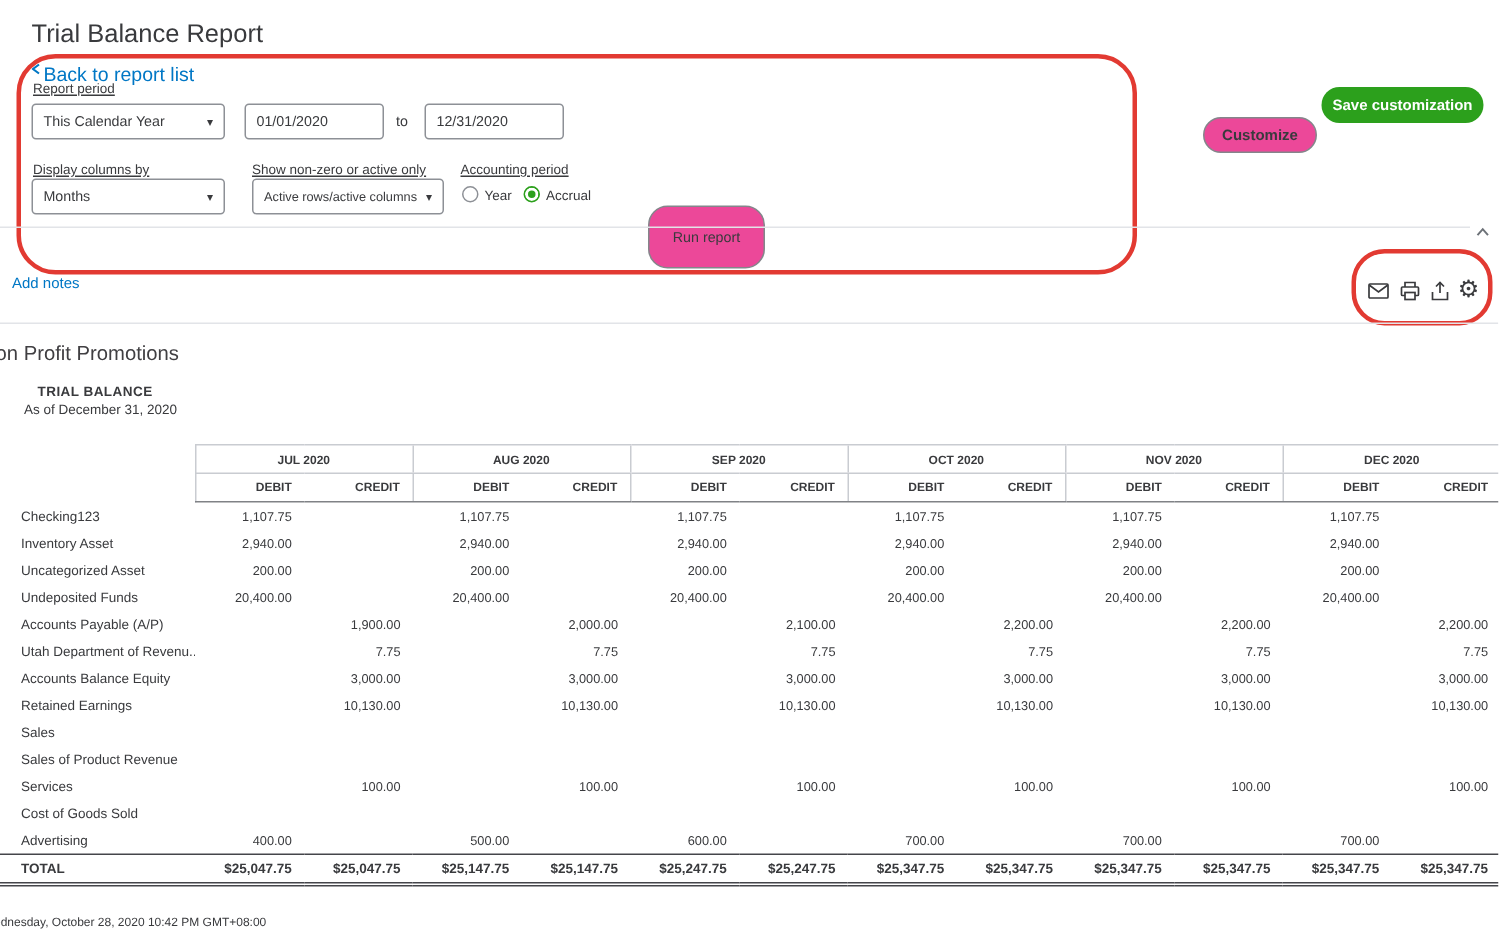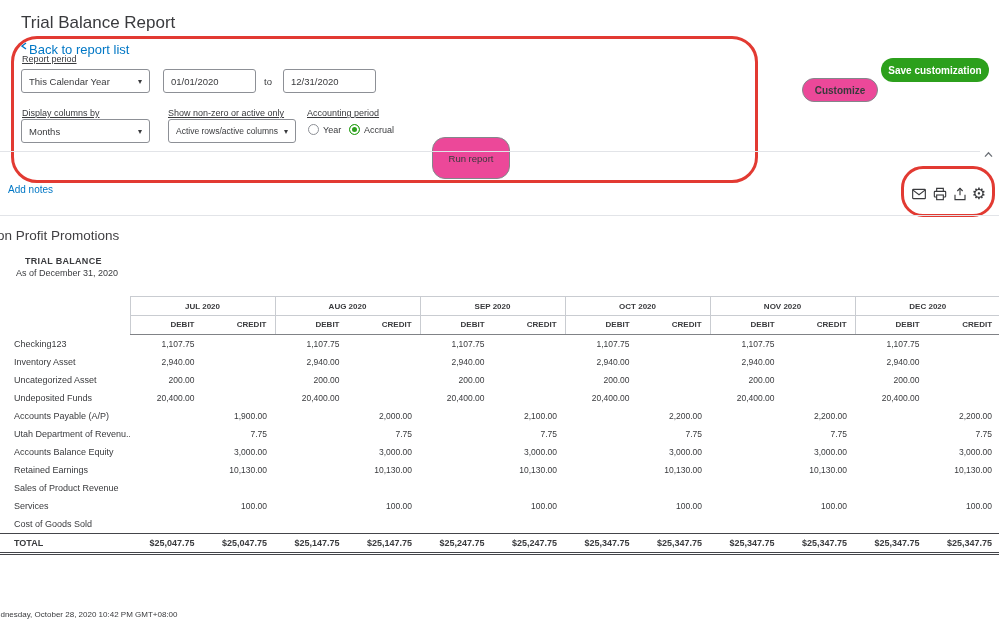--- a/index.html
+++ b/index.html
@@ -307,20 +307,35 @@
           <td class="val"></td>
           <td class="val">10,130.00</td>
           <td class="val"></td>
           <td class="val">10,130.00</td>
           <td class="val"></td>
           <td class="val">10,130.00</td>
           <td class="val"></td>
           <td class="val">10,130.00</td>
         </tr>
         <tr>
+          <td class="acct">Sales</td>
+          <td class="val"></td>
+          <td class="val"></td>
+          <td class="val"></td>
+          <td class="val"></td>
+          <td class="val"></td>
+          <td class="val"></td>
+          <td class="val"></td>
+          <td class="val"></td>
+          <td class="val"></td>
+          <td class="val"></td>
+          <td class="val"></td>
+          <td class="val"></td>
+        </tr>
+        <tr>
           <td class="acct">Sales of Product Revenue</td>
           <td class="val"></td>
           <td class="val"></td>
           <td class="val"></td>
           <td class="val"></td>
           <td class="val"></td>
           <td class="val"></td>
           <td class="val"></td>
           <td class="val"></td>
           <td class="val"></td>
@@ -349,20 +364,35 @@
           <td class="val"></td>
           <td class="val"></td>
           <td class="val"></td>
           <td class="val"></td>
           <td class="val"></td>
           <td class="val"></td>
           <td class="val"></td>
           <td class="val"></td>
           <td class="val"></td>
           <td class="val"></td>
+          <td class="val"></td>
+        </tr>
+        <tr>
+          <td class="acct">Advertising</td>
+          <td class="val">400.00</td>
+          <td class="val"></td>
+          <td class="val">500.00</td>
+          <td class="val"></td>
+          <td class="val">600.00</td>
+          <td class="val"></td>
+          <td class="val">700.00</td>
+          <td class="val"></td>
+          <td class="val">700.00</td>
+          <td class="val"></td>
+          <td class="val">700.00</td>
           <td class="val"></td>
         </tr>
         <tr class="total-row">
           <td class="acct">TOTAL</td>
           <td class="val">$25,047.75</td>
           <td class="val">$25,047.75</td>
           <td class="val">$25,147.75</td>
           <td class="val">$25,147.75</td>
           <td class="val">$25,247.75</td>
           <td class="val">$25,247.75</td>

